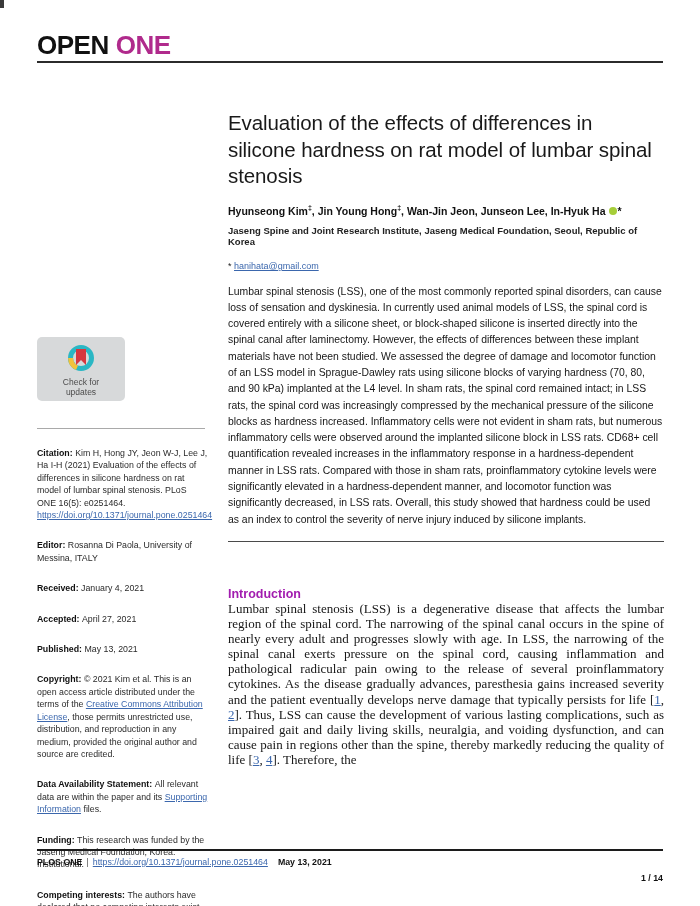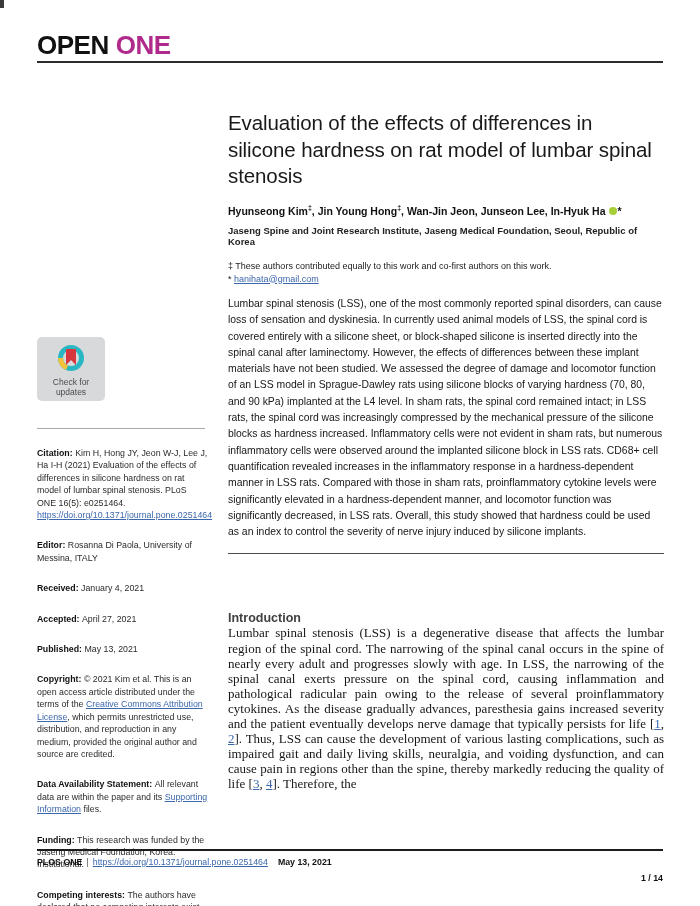--- a/index.html
+++ b/index.html
@@ -10,21 +10,21 @@
   }
   .corner-artifact { position:absolute; left:0; top:0; width:4px; height:8px; background:#3a3a3a; }
 
   
   .logo { position:absolute; left:37px; top:30px; font-size:26px; font-weight:bold; letter-spacing:-0.5px; color:#111; }
   .logo .one { color:#b02a8c; margin-left:7px; }
   .header-rule { position:absolute; left:37px; top:61px; width:626px; height:2px; background:#2b2b2b; }
 
   
   .sidebar { position:absolute; left:37px; top:337px; width:171px; font-size:8.8px; line-height:12.4px; color:#2a2a2a; }
-  .check-badge { width:68px; height:64px; background:#d7d9da; border-radius:5px; text-align:center; padding-top:5px; cursor:pointer; }
+  .check-badge { width:88px; height:64px; background:#d7d9da; border-radius:5px; text-align:center; padding-top:5px; cursor:pointer; }
   .check-badge svg { display:block; margin:0 auto; }
   .check-label { font-size:8.5px; line-height:10px; color:#4c4c4c; margin-top:1px; }
   .side-rule { width:168px; height:1px; background:#a9a9a9; margin-top:27px; }
   .oa-row { margin-top:13px; display:flex; align-items:center; }
   .oa-row svg { margin-right:4px; }
   .oa-text { font-weight:bold; font-size:9.5px; letter-spacing:0.2px; color:#111; }
   .side-block { margin-top:18px; }
   .side-block b { color:#111; }
   a.lnk { color:#3b67ad; text-decoration:underline; cursor:pointer; }
 
@@ -33,21 +33,21 @@
   .kicker { font-size:8.5px; letter-spacing:0.8px; color:#2d2d2d; }
   .title { margin-top:7px; font-size:20.5px; line-height:26.5px; font-weight:400; color:#191919; letter-spacing:-0.1px; }
   .authors { margin-top:14px; font-size:10.5px; font-weight:bold; color:#111; }
   .authors sup { font-size:7px; }
   .orcid { display:inline-block; width:8px; height:8px; border-radius:50%; background:#a6ce39; margin:0 1px 0 3px; vertical-align:-1px; }
   .affiliation { margin-top:9px; font-size:9.5px; color:#222;font-weight:bold; }
   .notes { margin-top:13px; font-size:9px; line-height:12.5px; color:#222; }
   .abstract-h { margin-top:23px; font-size:17px; font-weight:400; color:#1c1c1c; }
   .abstract-body { margin-top:11px; font-size:10.4px; line-height:16.3px; color:#161616; }
   .main-rule { margin-top:13px; width:436px; height:1px; background:#4a4a4a; }
-  .intro-h { margin-top:57px; font-size:12.5px; font-weight:bold; color:#404040; }
+  .intro-h { margin-top:45px; font-size:12.5px; font-weight:bold; color:#a21caf; }
   .intro-body { font-family:"Liberation Serif", serif; font-size:13px; line-height:15.1px; color:#161616; text-align:justify; }
   .intro-body a.lnk { text-decoration:underline; }
 
   
   .footer-rule { position:absolute; left:37px; top:849px; width:626px; height:2px; background:#1c1c1c; }
   .footer { position:absolute; left:37px; top:857px; width:626px; font-size:8.8px; color:#111; }
   .footer .journal { font-weight:bold; }
   .footer .sep { margin:0 4px; color:#555; }
   .footer .date { font-weight:bold; margin-left:10px; }
   .footer .page-num { position:absolute; right:0; top:16px; font-weight:bold; }
@@ -93,21 +93,21 @@
 
     <div class="side-block">
       <b>Accepted: </b><span>April 27, 2021</span>
     </div>
 
     <div class="side-block">
       <b>Published: </b><span>May 13, 2021</span>
     </div>
 
     <div class="side-block">
-      <b>Copyright: </b><span>© 2021 Kim et al. This is an open access article distributed under the terms of the </span><a class="lnk">Creative Commons Attribution License</a><span>, which permits unrestricted use, distribution, and reproduction in any medium, provided the original author and source are credited.</span>
+      <b>Copyright: </b><span>© 2021 Kim et al. This is an open access article distributed under the terms of the </span><a class="lnk">Creative Commons Attribution License</a><span>, those permits unrestricted use, distribution, and reproduction in any medium, provided the original author and source are credited.</span>
     </div>
 
     <div class="side-block">
       <b>Data Availability Statement: </b><span>All relevant data are within the paper and its </span><a class="lnk">Supporting Information</a><span> files.</span>
     </div>
 
     <div class="side-block">
       <b>Funding: </b><span>This research was funded by the Jaseng Medical Foundation, Korea. Institutional.</span>
     </div>
 
@@ -119,21 +119,20 @@
   <div class="main">
     <div class="title">Evaluation of the effects of differences in silicone hardness on rat model of lumbar spinal stenosis</div>
 
     <div class="authors">
       <span>Hyunseong Kim</span><sup>‡</sup><span>, Jin Young Hong</span><sup>‡</sup><span>, Wan-Jin Jeon, Junseon Lee, In-Hyuk Ha</span><span class="orcid"></span><span>*</span>
     </div>
 
     <div class="affiliation">Jaseng Spine and Joint Research Institute, Jaseng Medical Foundation, Seoul, Republic of Korea</div>
 
     <div class="notes">
-      <div>‡ These authors contributed equally to this work and co-first authors on this work.</div>
       <div>
         <span>* </span><a class="lnk">hanihata@gmail.com</a>
       </div>
     </div>
 
     <div class="abstract-body">Lumbar spinal stenosis (LSS), one of the most commonly reported spinal disorders, can cause loss of sensation and dyskinesia. In currently used animal models of LSS, the spinal cord is covered entirely with a silicone sheet, or block-shaped silicone is inserted directly into the spinal canal after laminectomy. However, the effects of differences between these implant materials have not been studied. We assessed the degree of damage and locomotor function of an LSS model in Sprague-Dawley rats using silicone blocks of varying hardness (70, 80, and 90 kPa) implanted at the L4 level. In sham rats, the spinal cord remained intact; in LSS rats, the spinal cord was increasingly compressed by the mechanical pressure of the silicone blocks as hardness increased. Inflammatory cells were not evident in sham rats, but numerous inflammatory cells were observed around the implanted silicone block in LSS rats. CD68+ cell quantification revealed increases in the inflammatory response in a hardness-dependent manner in LSS rats. Compared with those in sham rats, proinflammatory cytokine levels were significantly elevated in a hardness-dependent manner, and locomotor function was significantly decreased, in LSS rats. Overall, this study showed that hardness could be used as an index to control the severity of nerve injury induced by silicone implants.</div>
 
     <div class="main-rule"></div>
 
     <div class="intro-h">Introduction</div>

